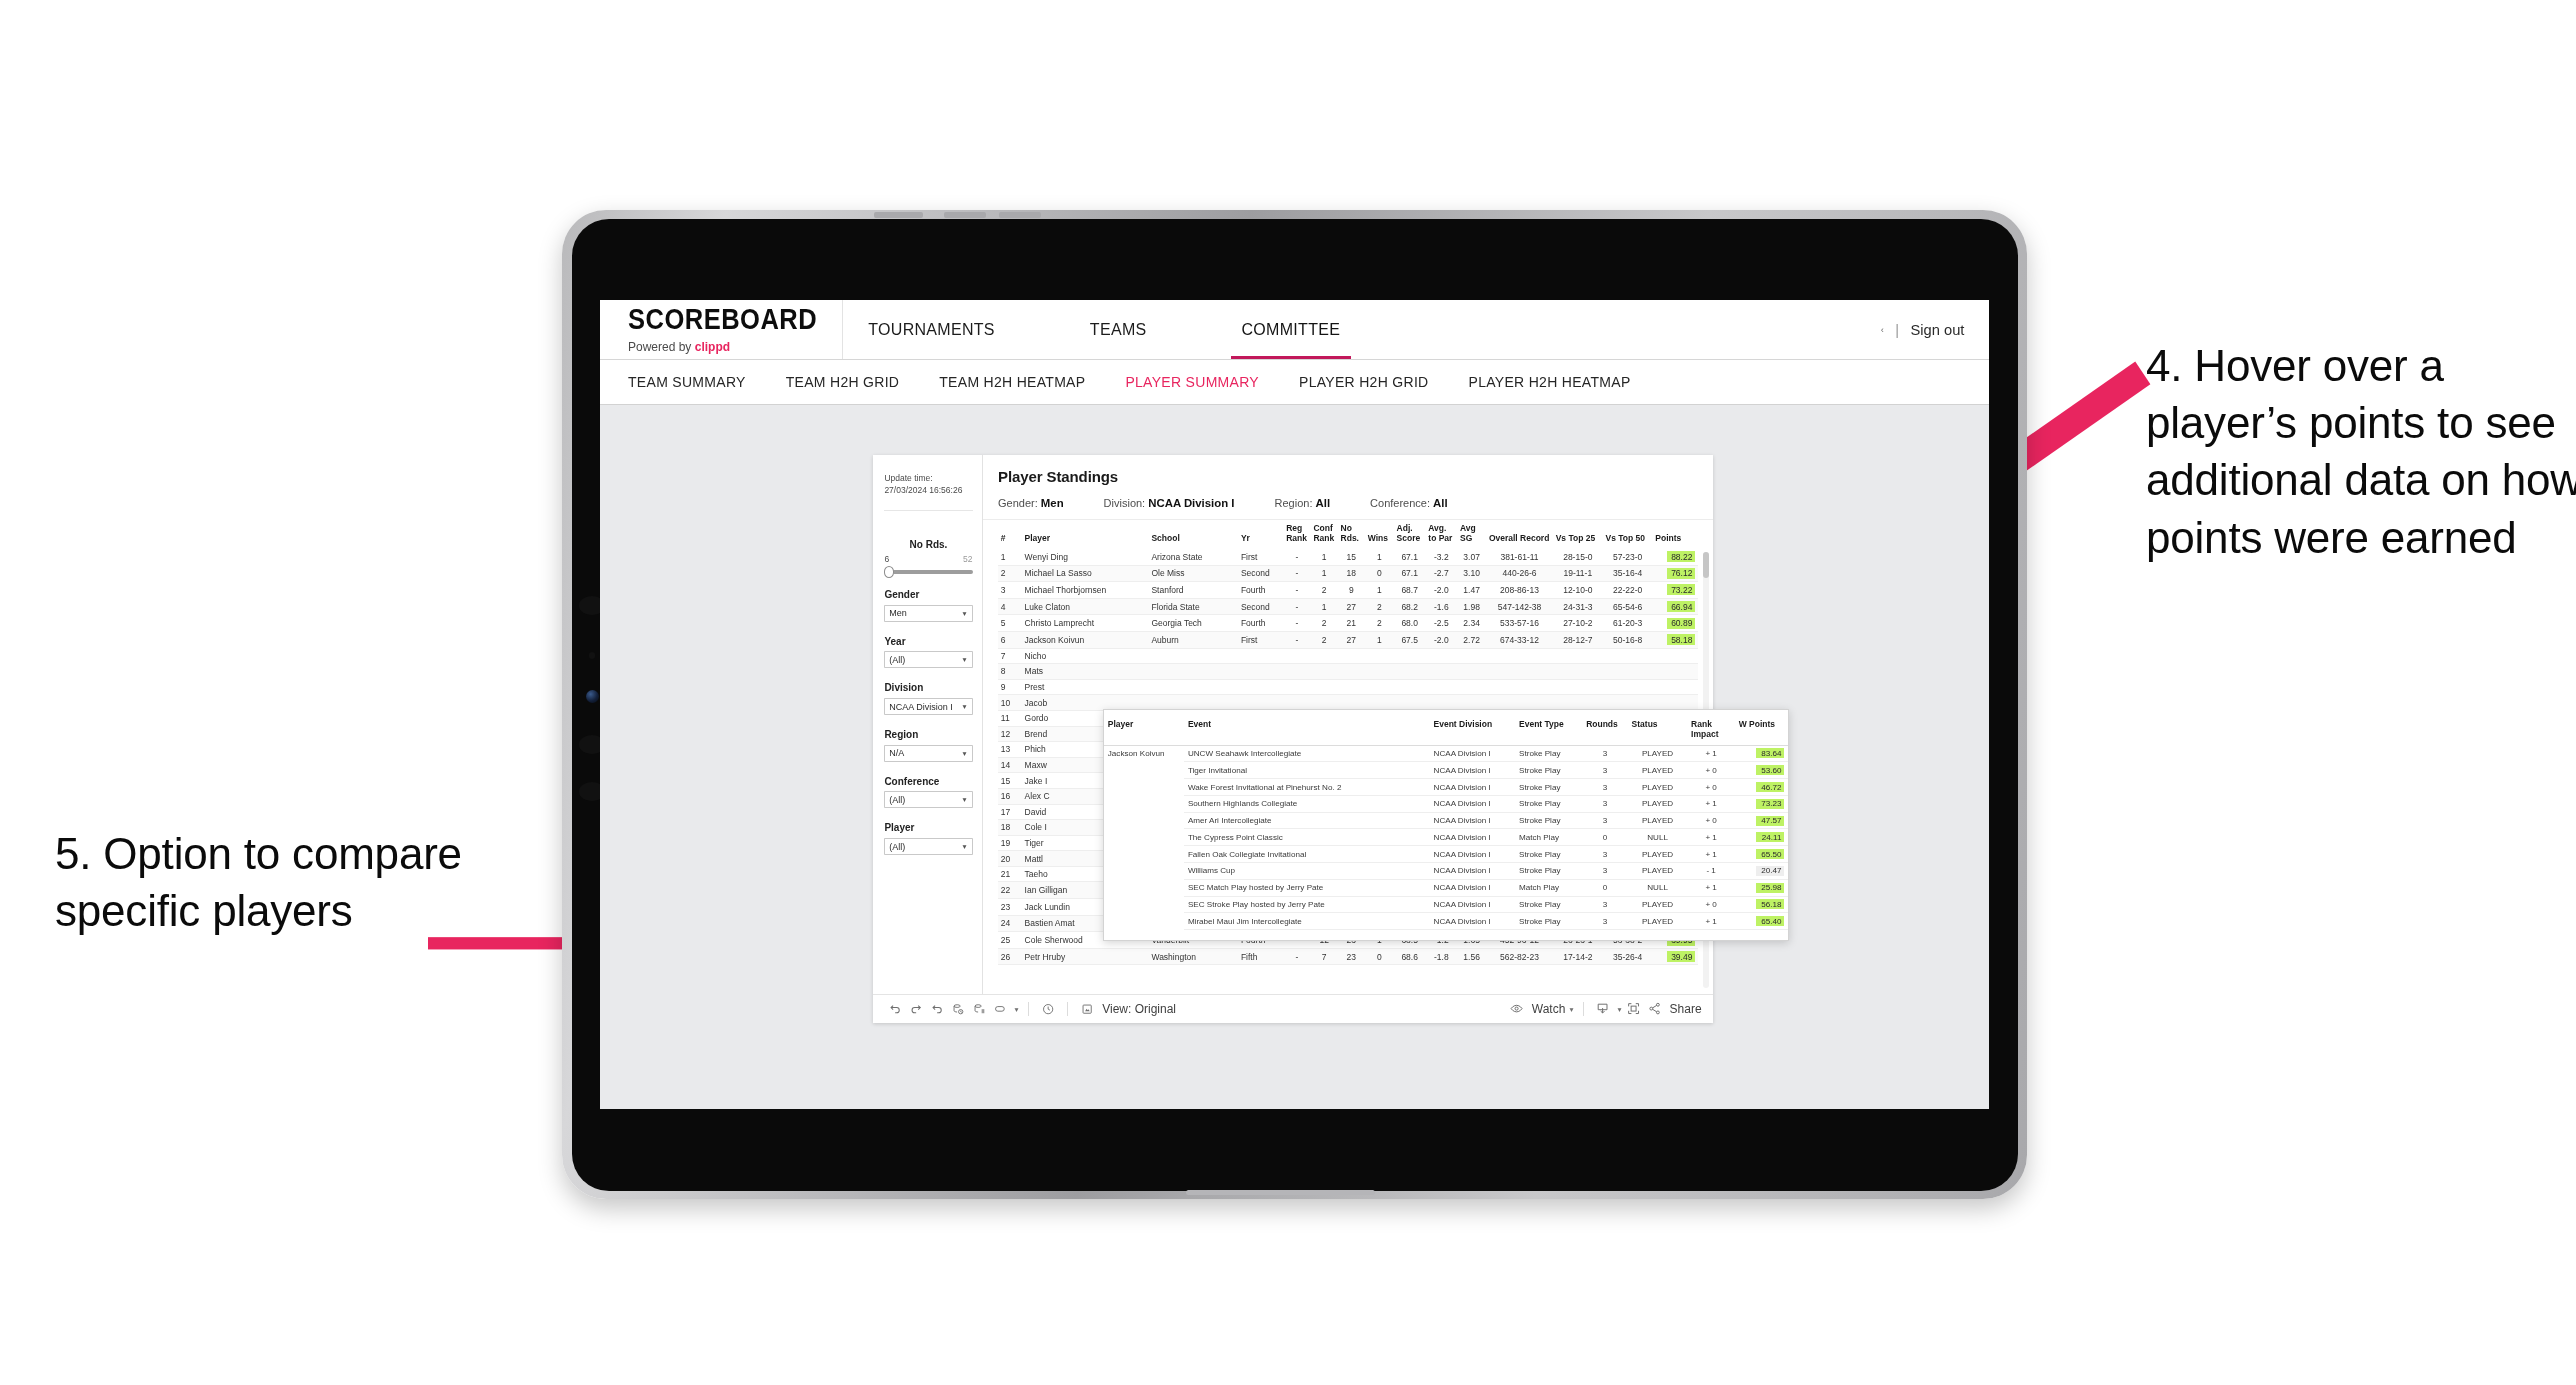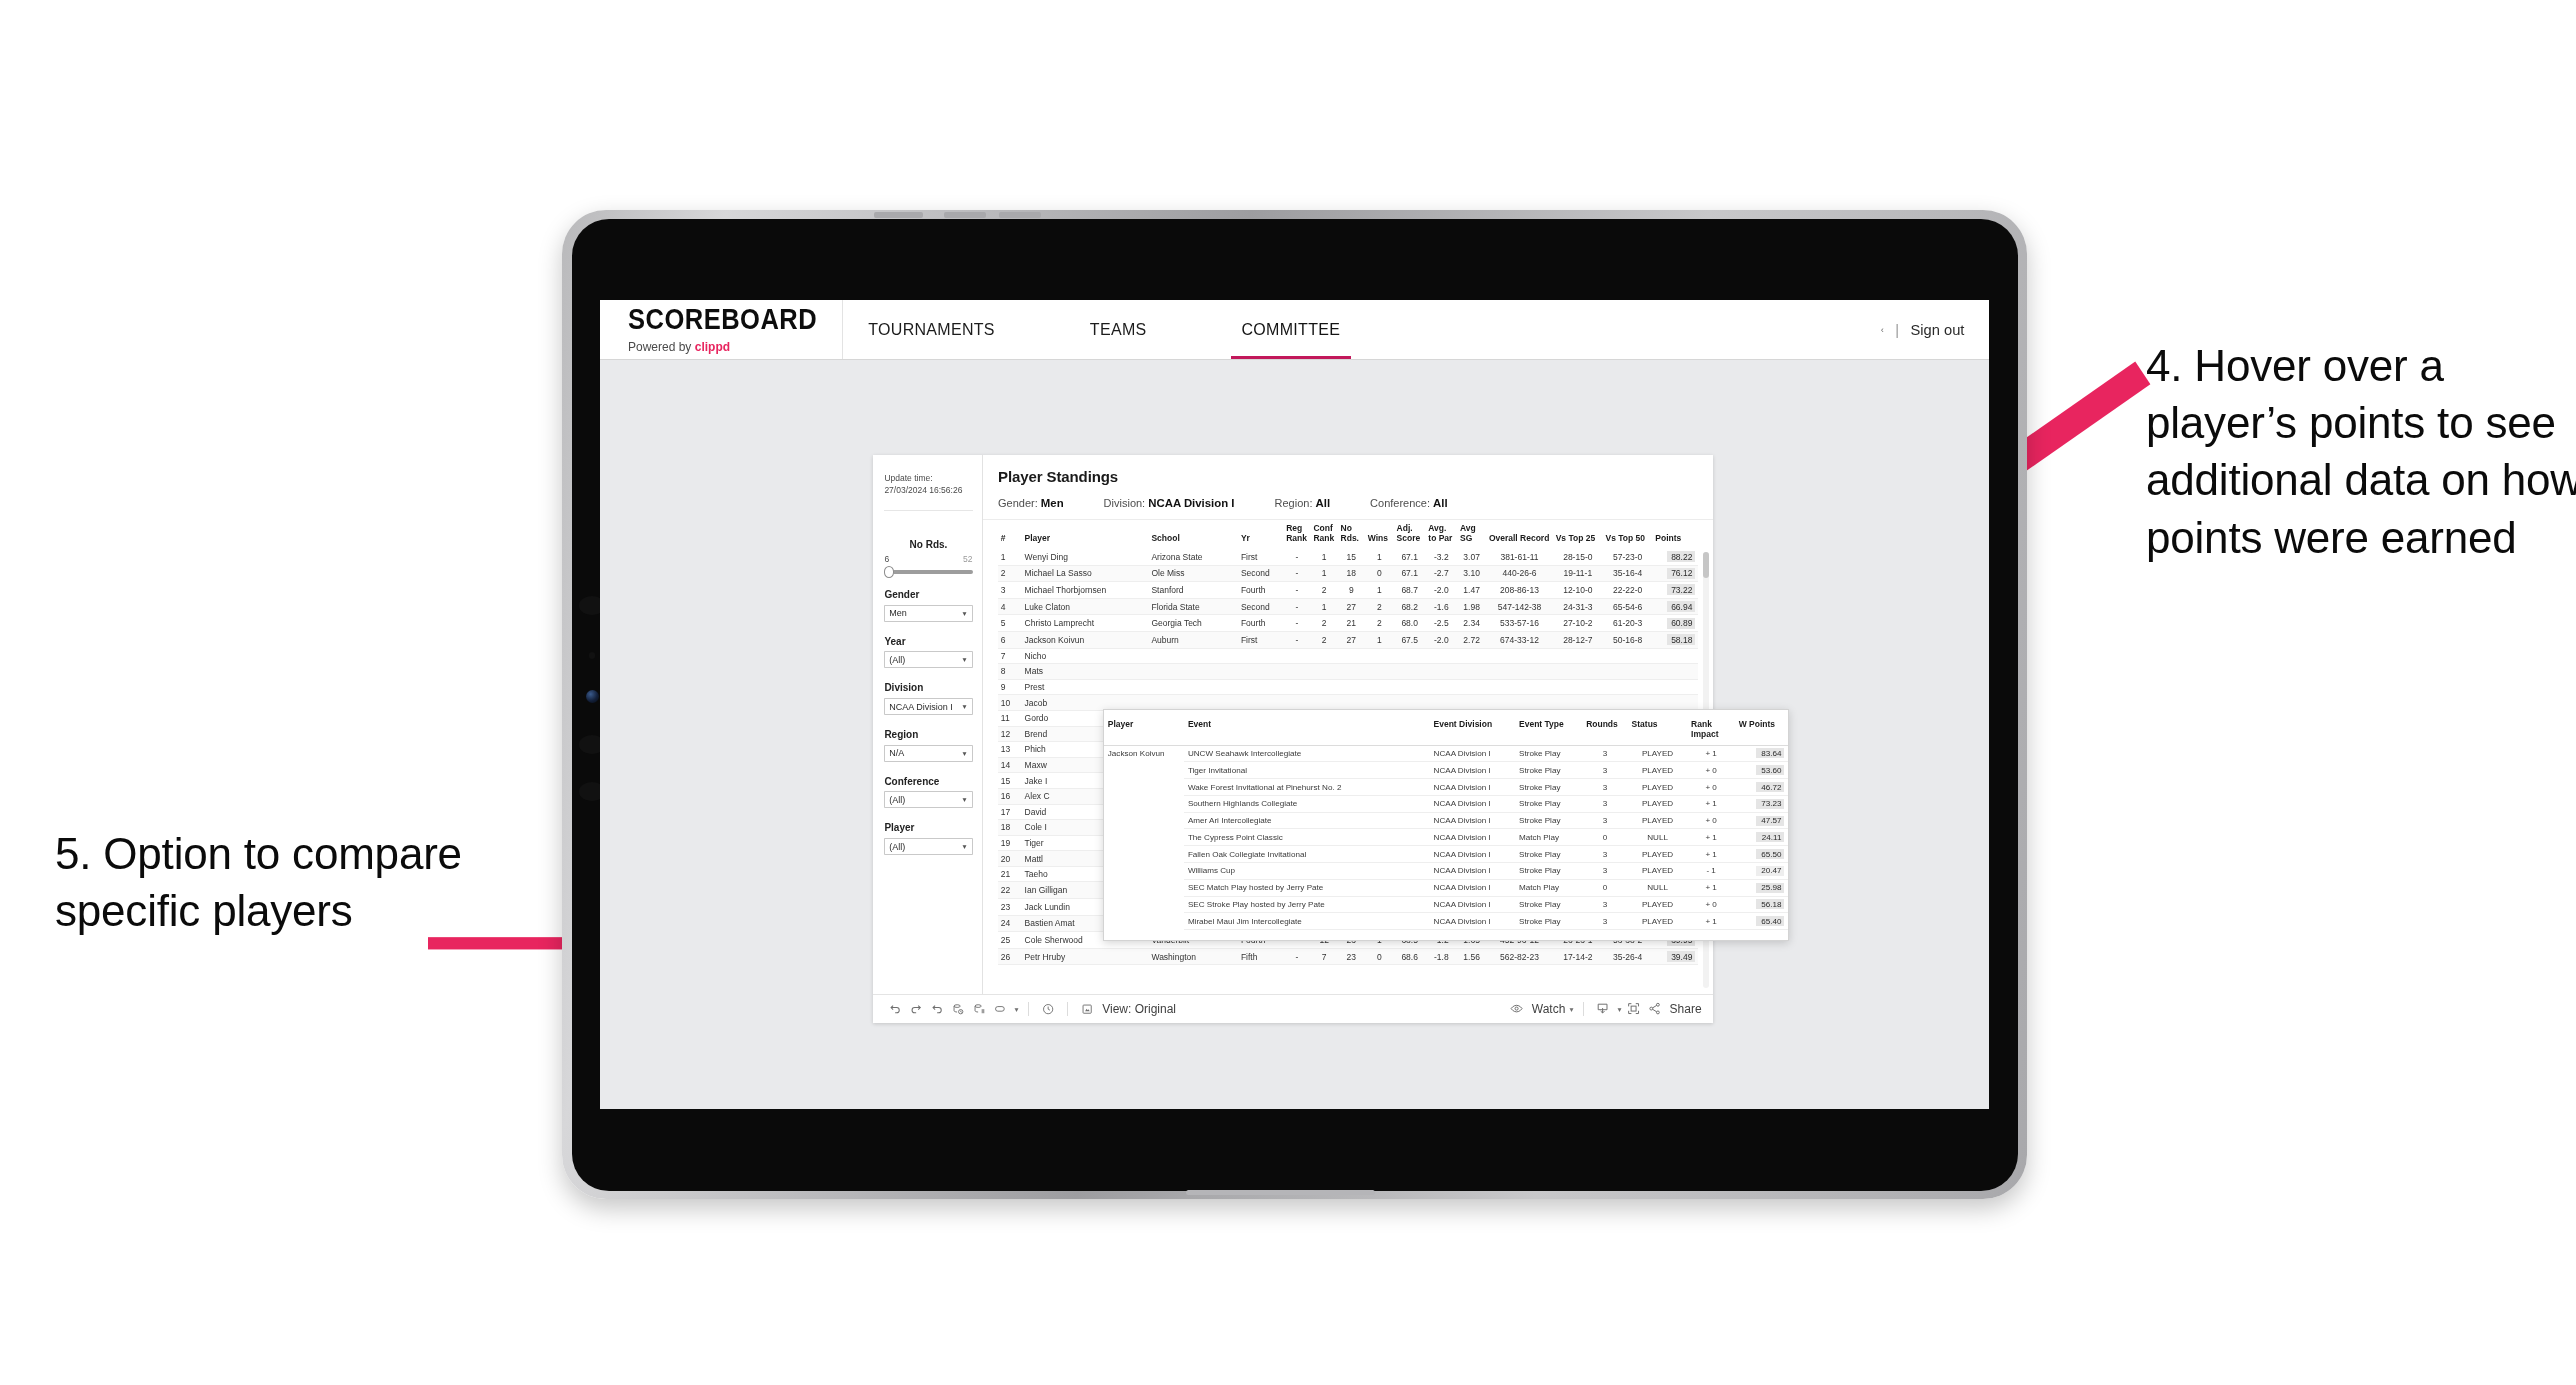--- a/index.html
+++ b/index.html
@@ -77,21 +77,21 @@
   #viz-filtersline { display: flex; margin-top: 12.3px; font-size: 11px; color: #4e4e4e; }
   #viz-filtersline > div { margin-right: 40px; }
   #viz-filtersline b { color: #111; font-weight: 700; font-size: 11.4px; }
 
   table.standings { width: 100%; border-collapse: collapse; table-layout: fixed; }
   table.standings th { font-size: 8.5px; font-weight: 700; color: #1b1b1b; text-align: left; padding: 3.8px 2.8px 5.7px 2.8px; vertical-align: bottom; line-height: 1.15; }
   table.standings td { font-size: 8.5px; color: #333; padding: 2.3px 2.8px; border-bottom: 0.9px solid #eee; white-space: nowrap; overflow: hidden; }
   table.standings tr.alt td { background: #fafafa; }
   .c-num { text-align: right; }
   .c-ctr { text-align: center; }
-  .pts { display: inline-block; background: #e5e5e5; padding: 0.5px 2.8px; min-width: 28px; text-align: right; color: #2b2b2b; }
+  .pts { display: inline-block; background: #bef264; padding: 0.5px 2.8px; min-width: 28px; text-align: right; color: #2b2b2b; }
   #table-scroll { position: relative; padding: 0 15px 0 15px; flex: 1; overflow: hidden; }
   #vscroll { position: absolute; right: 3.8px; top: 32px; width: 6.6px; bottom: 5.7px; background: #f2f2f2; border-radius: 3.8px; }
   #vscroll .thumb { position: absolute; left: 0; top: 0; width: 6.6px; height: 26.5px; background: #c6c6c6; border-radius: 3.8px; }
 
   
   #tooltip { position: absolute; left: 120px; top: 254px; width: 686px; height: 232px; background: #fff; border: 0.9px solid #d3d3d3; box-shadow: 0 1.9px 8.5px rgba(0,0,0,.17); z-index: 9; overflow: hidden; }
   table.tip { width: 100%; border-collapse: collapse; table-layout: fixed; }
   table.tip th { font-size: 8.5px; font-weight: 700; color: #1b1b1b; text-align: left; padding: 8.5px 3.8px 5.7px 3.8px; vertical-align: top; line-height: 1.2; }
   table.tip td { font-size: 8.1px; color: #3a3a3a; padding: 2.9px 3.8px; border-bottom: 0.9px solid #eee; white-space: nowrap; overflow: hidden; }
   table.tip .hdrrow th { border-bottom: 0.9px solid #dcdcdc; }
@@ -155,20 +155,28 @@
           <div class="topnav-item">TEAMS</div>
           <div class="topnav-item active">COMMITTEE</div>
         </div>
         <div id="top-right">
           <span id="caret-small">‹</span>
           <span class="sep">|</span>
           <span>Sign out</span>
         </div>
       </div>
 
+      <div id="subnav">
+        <div class="subnav-item">TEAM SUMMARY</div>
+        <div class="subnav-item">TEAM H2H GRID</div>
+        <div class="subnav-item">TEAM H2H HEATMAP</div>
+        <div class="subnav-item active">PLAYER SUMMARY</div>
+        <div class="subnav-item">PLAYER H2H GRID</div>
+        <div class="subnav-item">PLAYER H2H HEATMAP</div>
+      </div>
 
       <div id="canvas-area">
 
         <div id="viz">
           <div id="viz-body">
 
             <div id="filters">
               <div id="upd">
                 <div>Update time:</div>
                 <div>27/03/2024 16:56:26</div>

